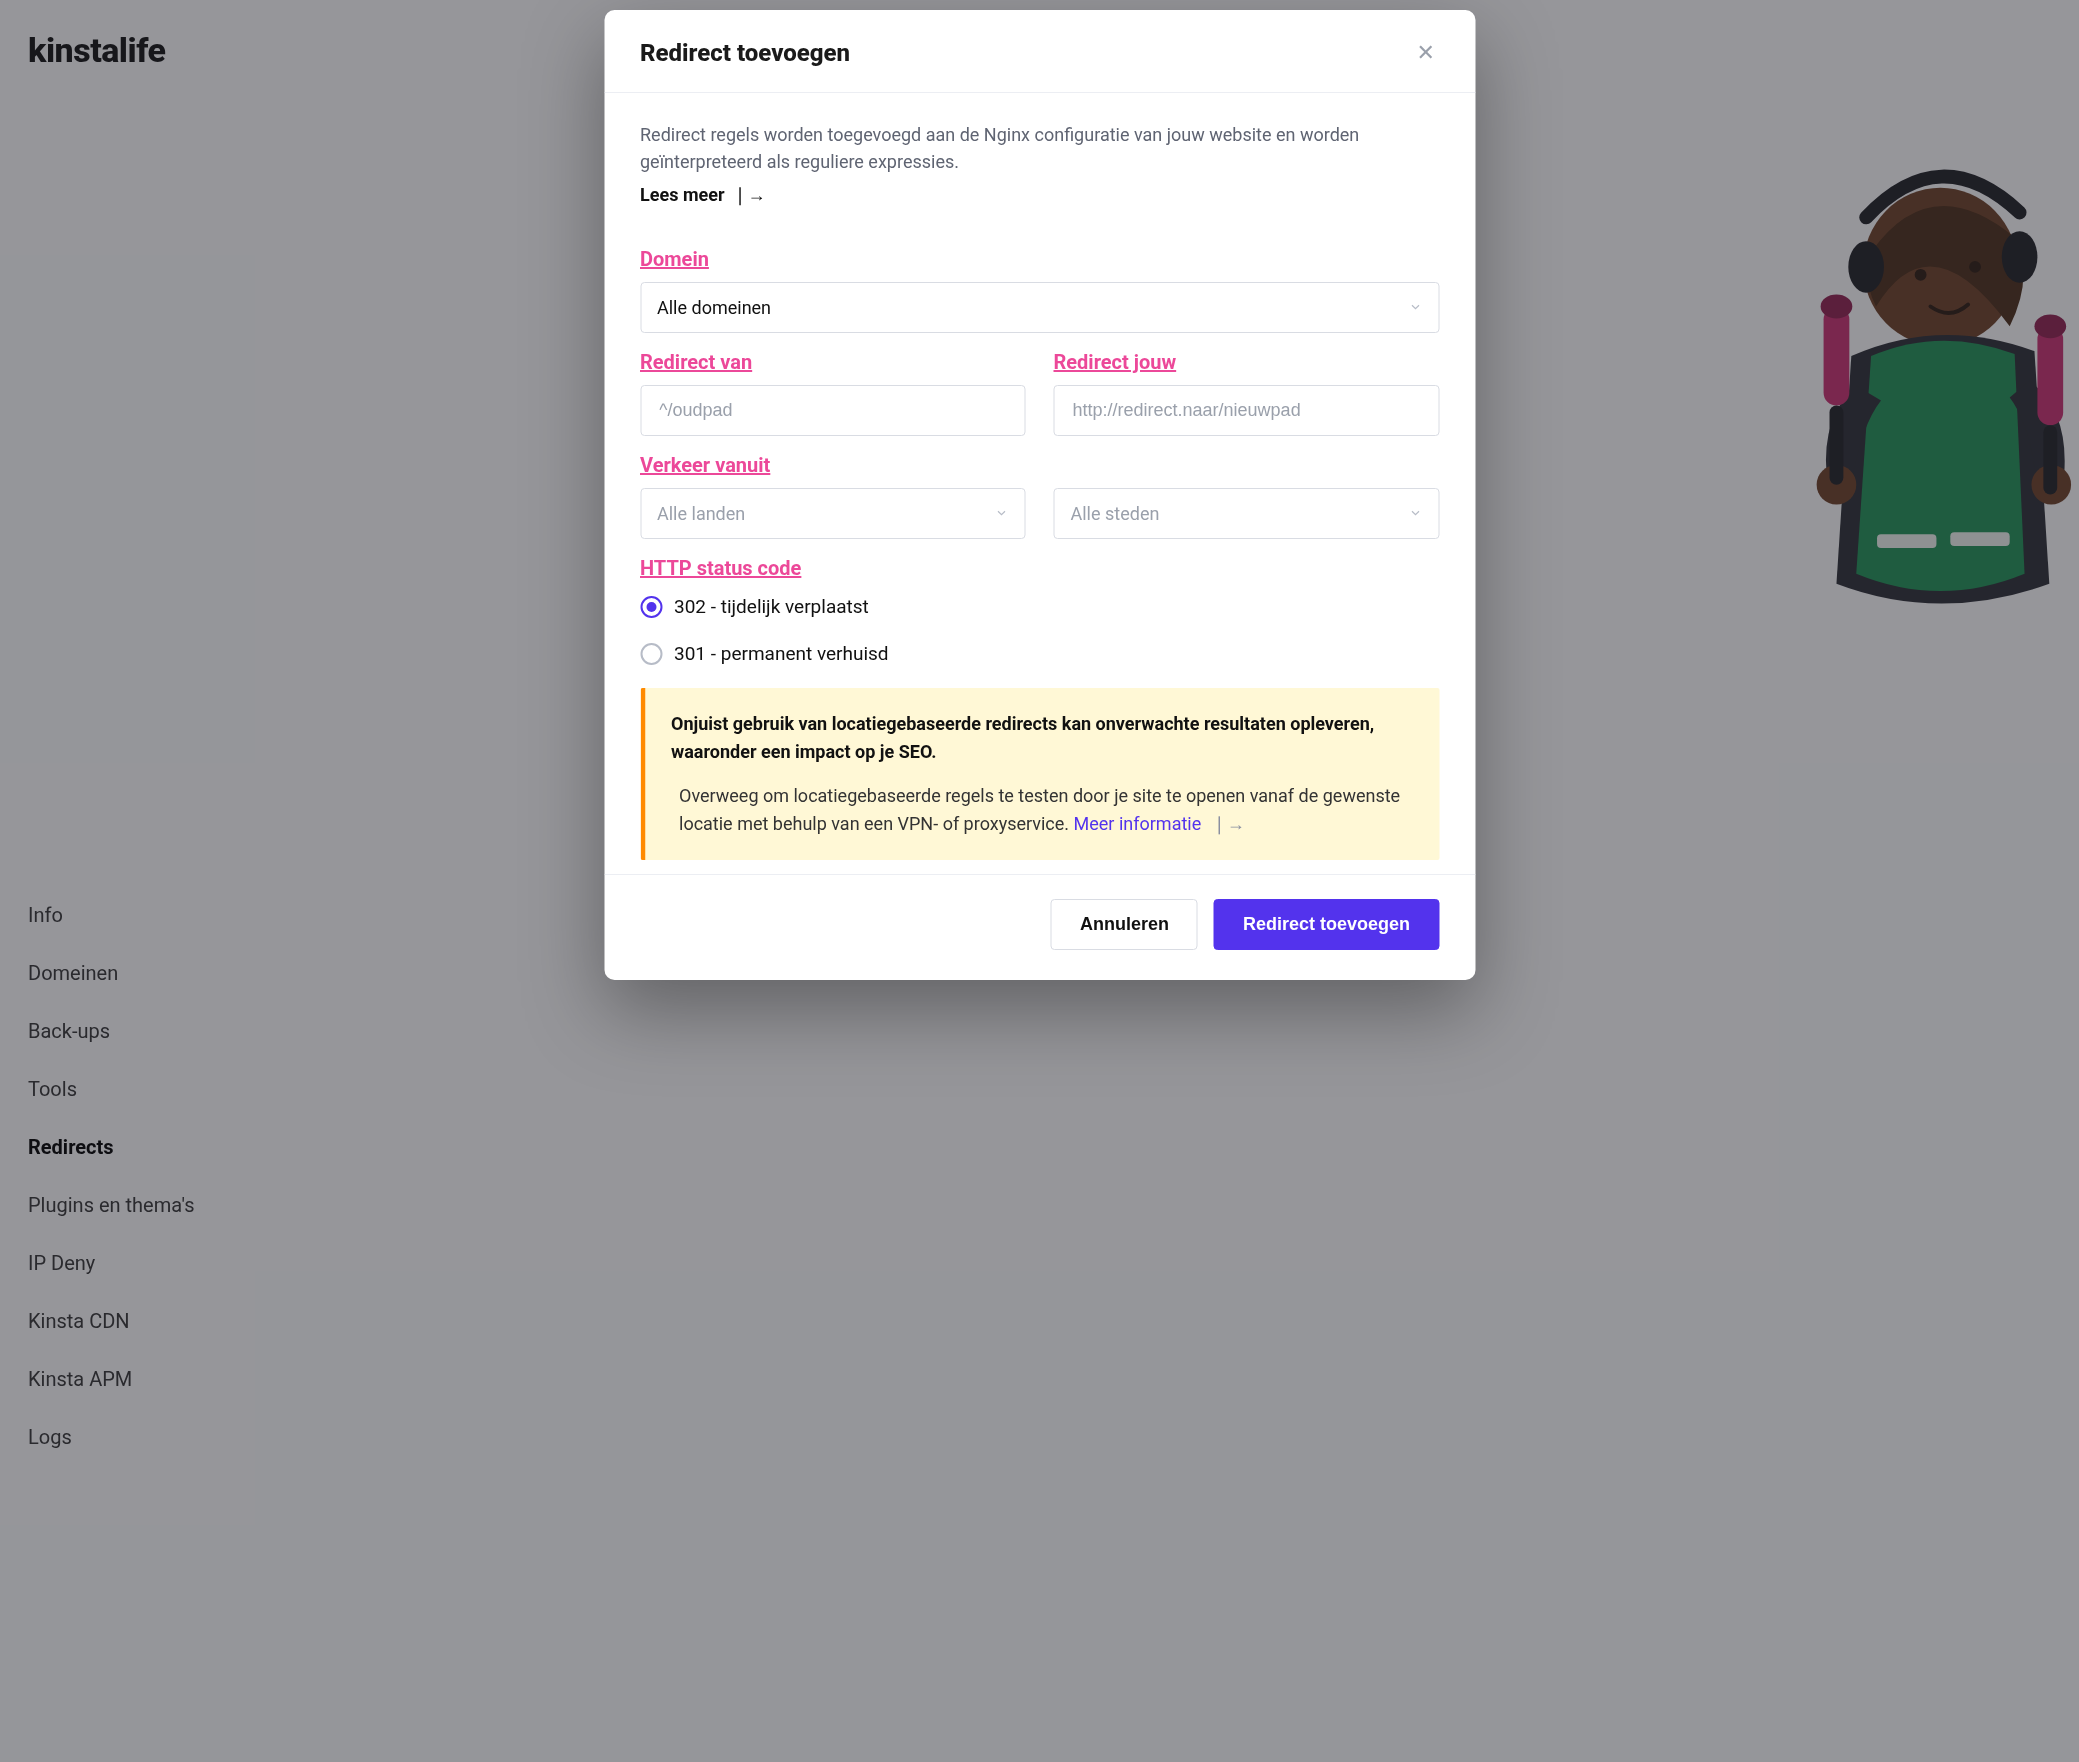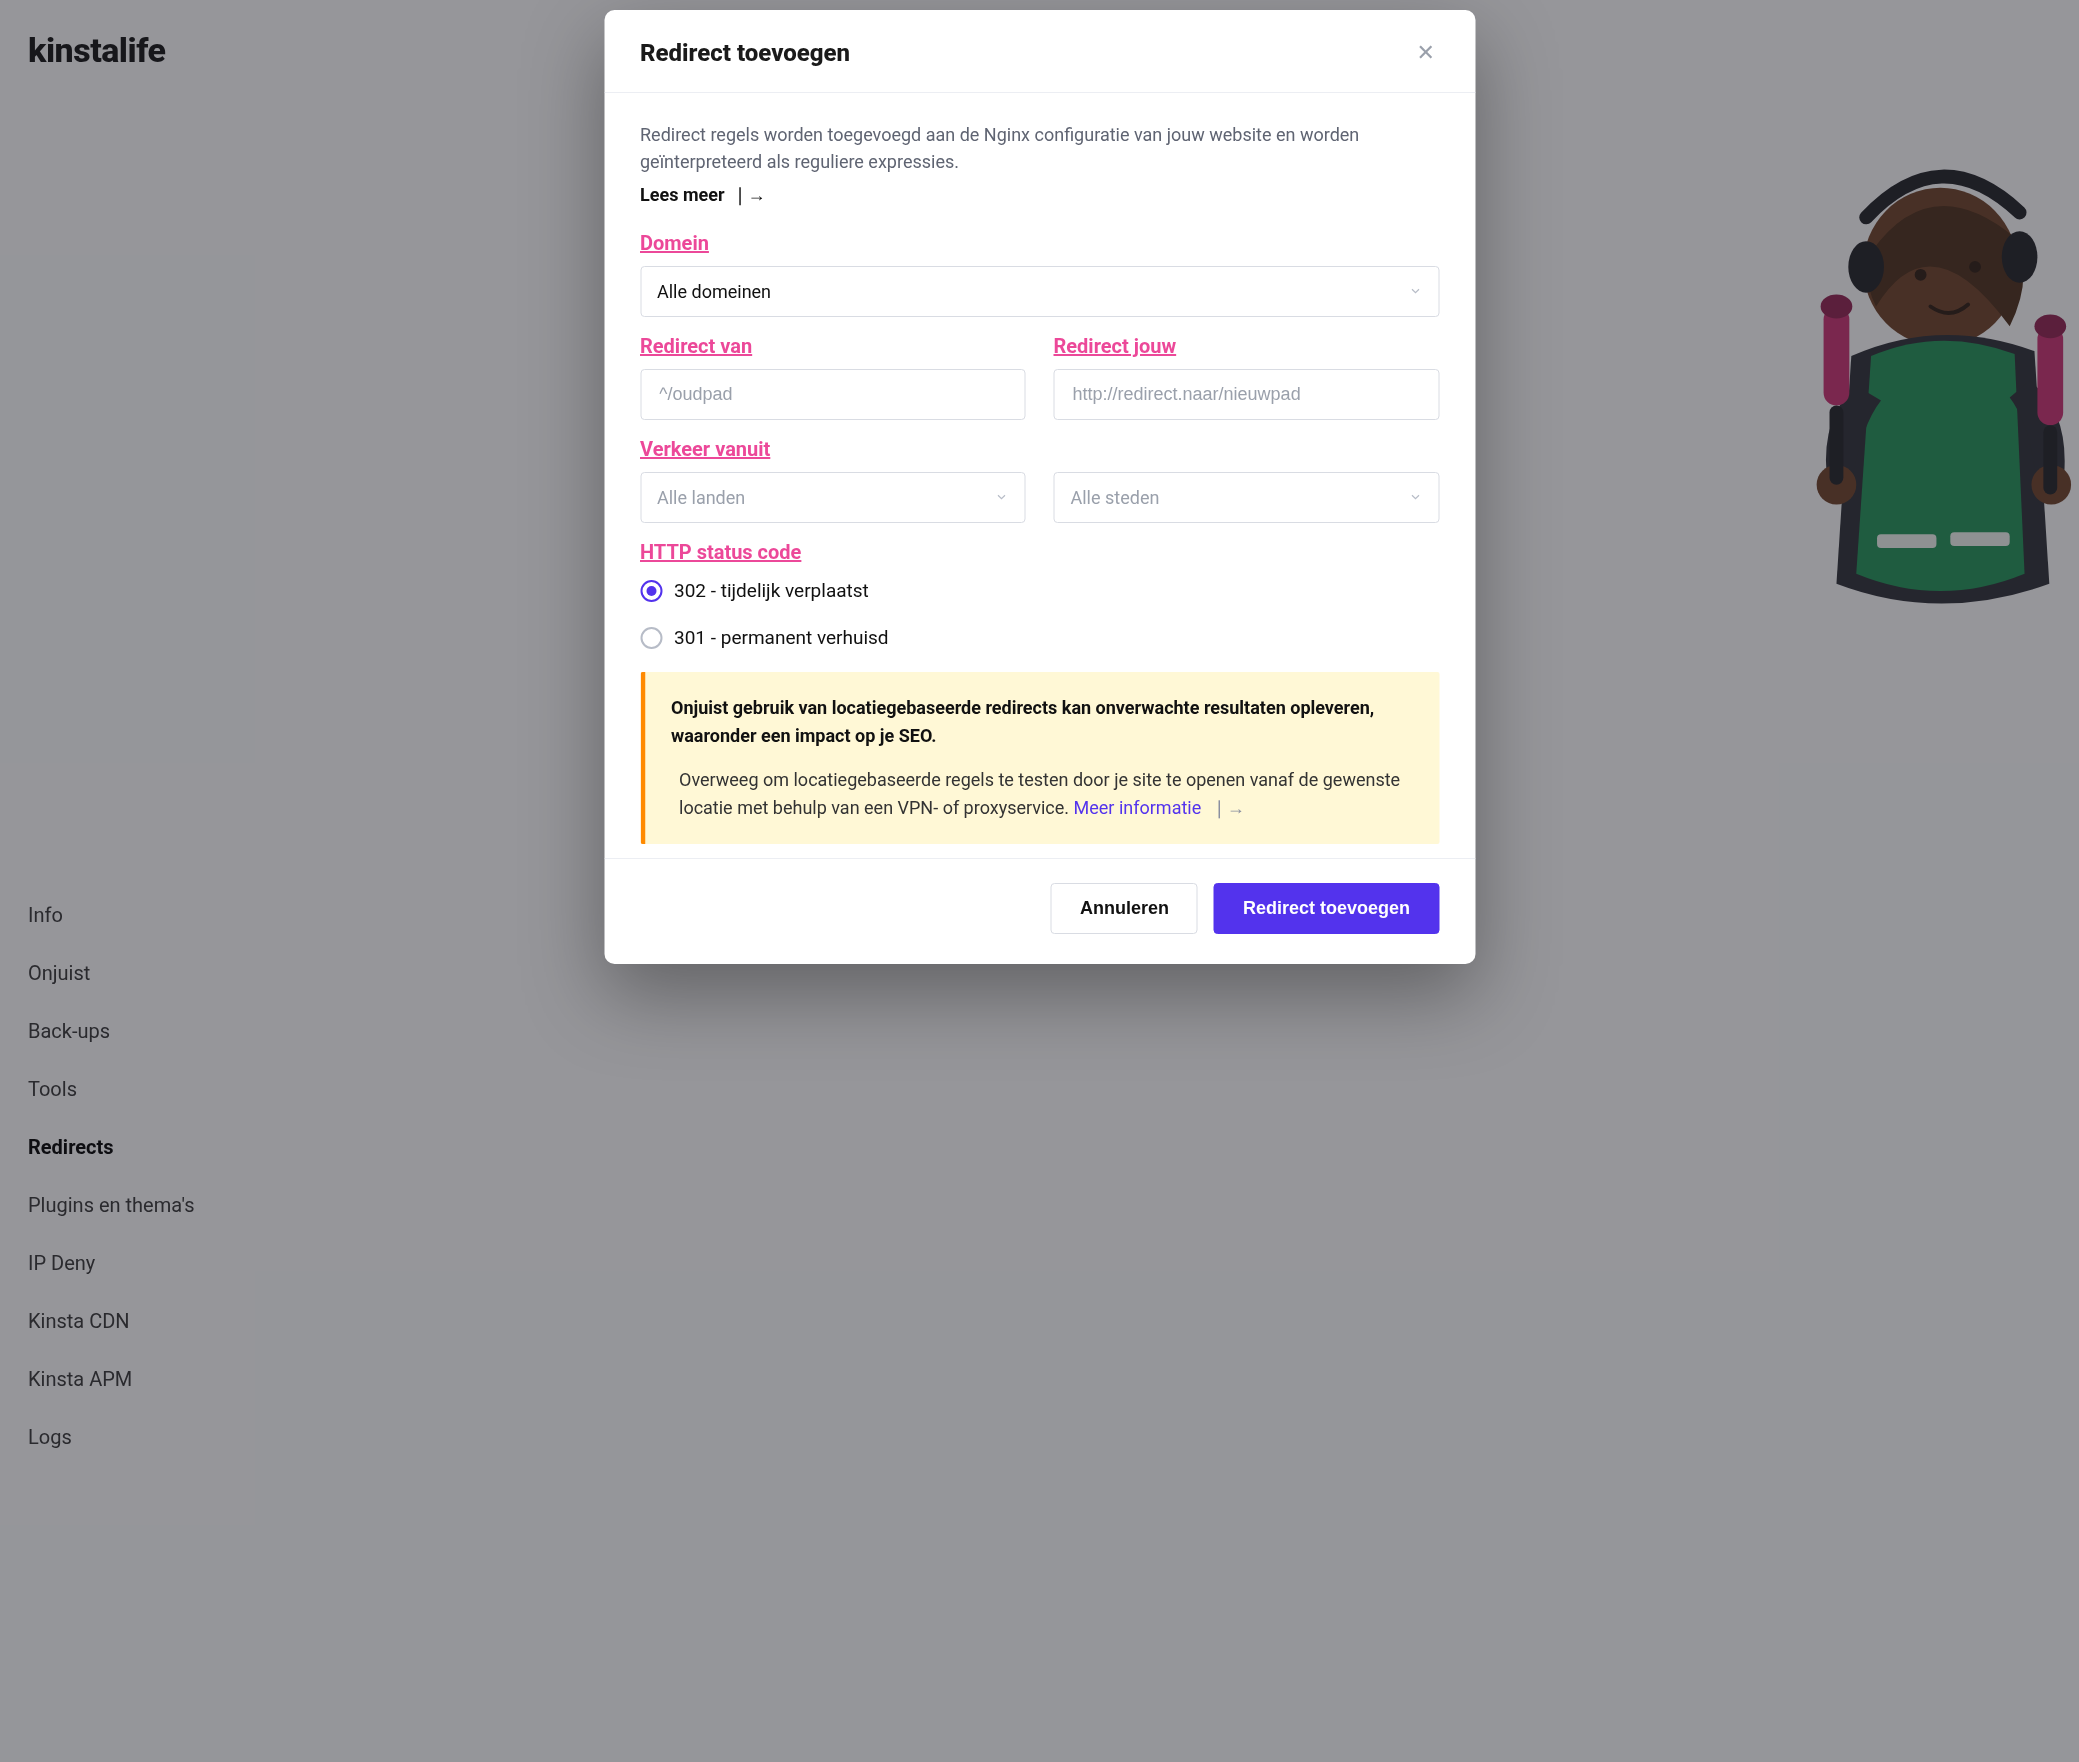--- a/index.html
+++ b/index.html
@@ -29,21 +29,21 @@
   .illus{width:297px;height:auto;}
 
   .scrim{position:absolute;inset:0;background:var(--overlay);}
   .modal{position:absolute;left:50%;top:10px;transform:translateX(-50%);width:871px;max-width:calc(100% - 40px);background:#fff;border-radius:10px;box-shadow:0 30px 79px rgba(0,0,0,.35);display:flex;flex-direction:column;overflow:hidden;}
   .modal-header{display:flex;align-items:center;justify-content:space-between;padding:28px 36px 24px 36px;}
   .modal-title{font-size:24px;font-weight:800;}
   .close{font-size:22px;color:#9aa0ab;line-height:1;cursor:pointer;padding:4px;}
   .divider{height:1px;background:#eceef3;width:100%;}
   .modal-body{padding:28px 36px 8px 36px;font-size:18px;color:var(--muted);line-height:1.5;}
   .desc{margin:0 0 6px 0;}
-  .lees{color:#111;font-weight:700;display:inline-flex;align-items:center;gap:8px;cursor:pointer;margin-bottom:6px;}
+  .lees{color:#111;font-weight:700;display:inline-flex;align-items:center;gap:8px;cursor:pointer;margin-bottom:22px;}
   .ext-icon{font-weight:400;color:#111;}
 
   .field-label{font-size:20px;font-weight:700;color:#ec4899;margin:14px 0 8px 0;text-decoration:underline;}
   .input,.select{width:100%;height:51px;border:1px solid var(--border);border-radius:4px;background:#fff;font-size:18px;color:#111;padding:0 16px;display:flex;align-items:center;justify-content:space-between;}
   .input input{border:none;outline:none;width:100%;height:100%;font-size:18px;color:#111;background:transparent;}
   .input input::placeholder{color:#9aa0ab;}
   .select .value{color:#111;}
   .select.placeholder .value{color:#9aa0ab;}
   .chev{color:#b7bcc7;}
   .row{display:flex;gap:28px;}
@@ -72,21 +72,21 @@
 
 <div class="app">
 
   <div class="topbar">
     <div class="brand">kinstalife</div>
   </div>
 
   <div class="layout">
     <nav class="sidebar">
       <div class="side-item">Info</div>
-      <div class="side-item">Onjuist</div>
+      <div class="side-item">Domeinen</div>
       <div class="side-item">Back-ups</div>
       <div class="side-item">Tools</div>
       <div class="side-item active">Redirects</div>
       <div class="side-item">Plugins en thema's</div>
       <div class="side-item">IP Deny</div>
       <div class="side-item">Kinsta CDN</div>
       <div class="side-item">Kinsta APM</div>
       <div class="side-item">Logs</div>
     </nav>
     <main class="content"></main>

